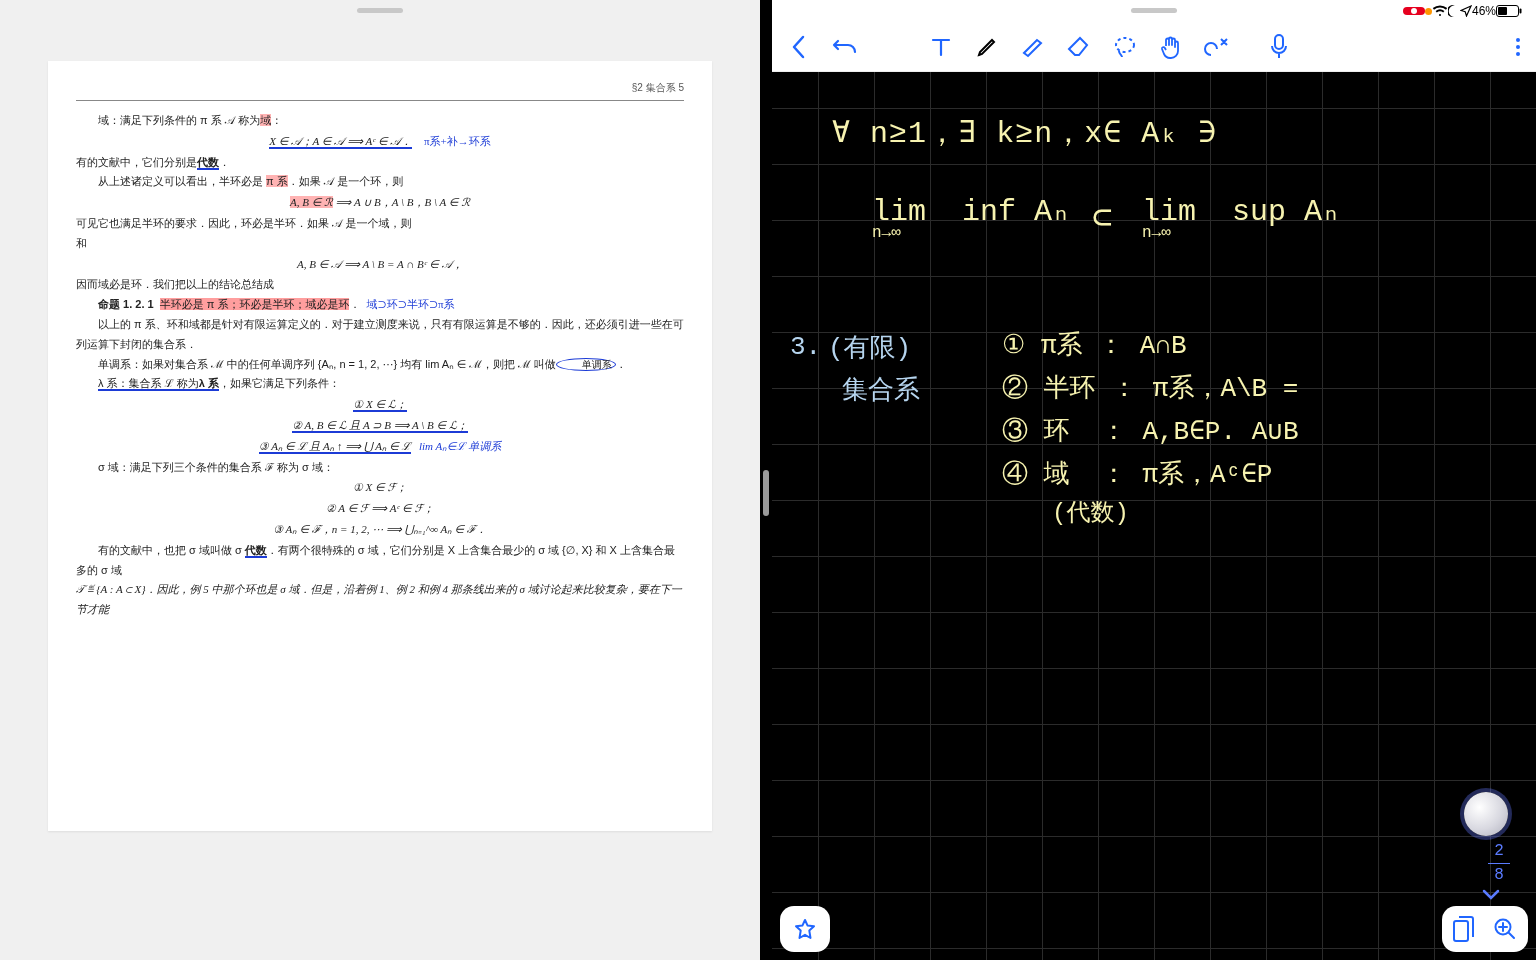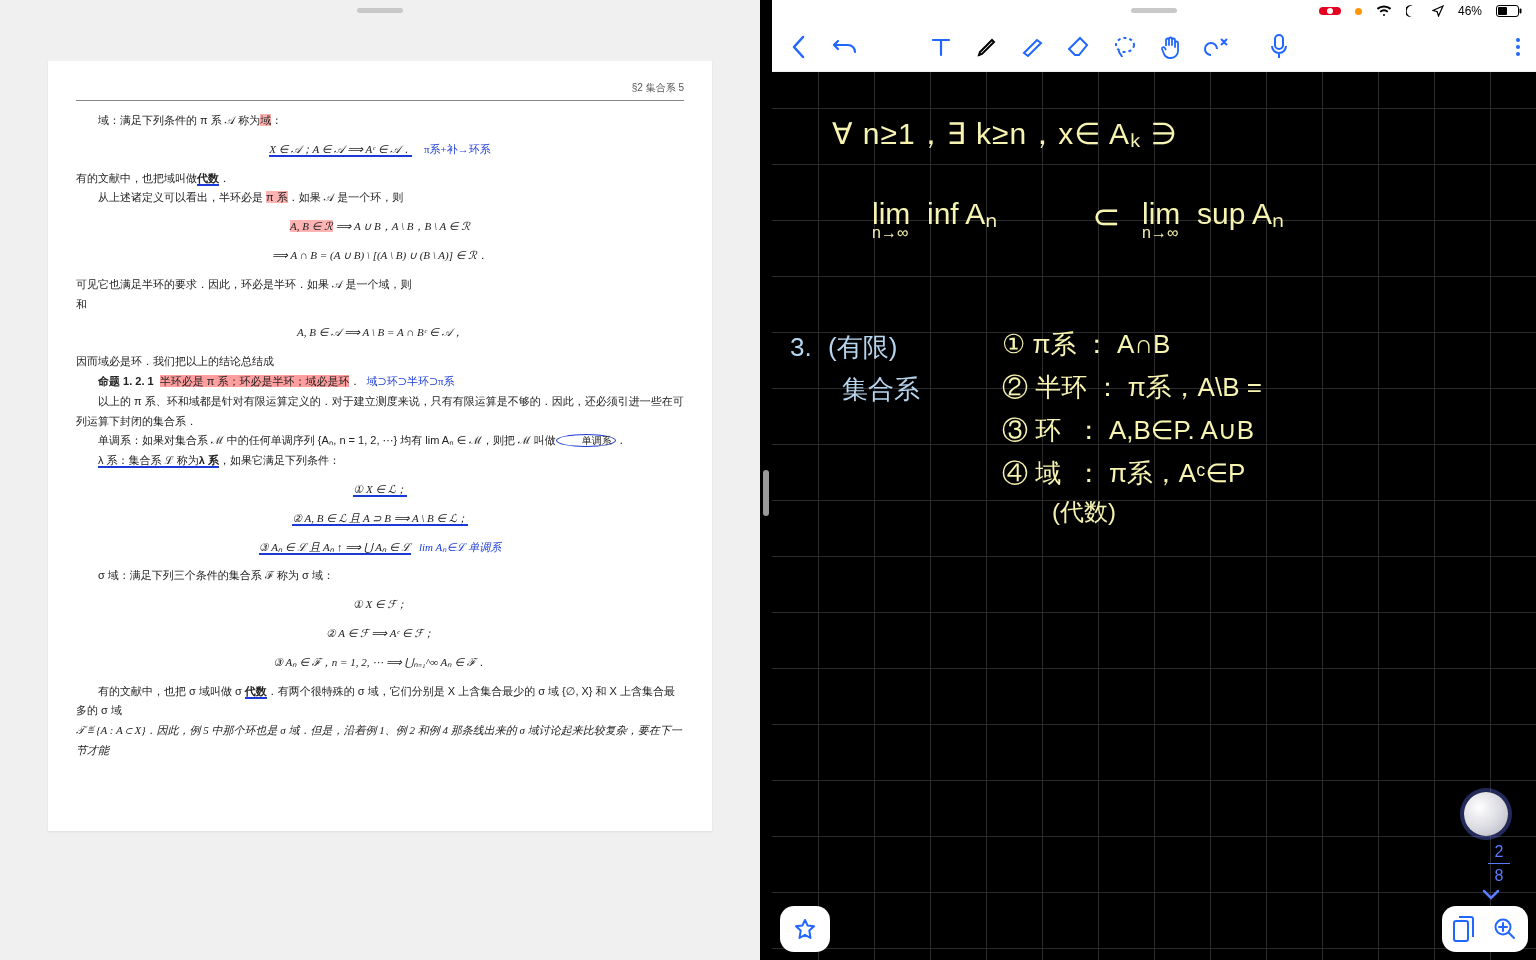--- a/index.html
+++ b/index.html
@@ -41,21 +41,21 @@
       overflow: hidden;
     }
     .page .header {
       text-align: right;
       font-size: 10px; color: #555;
       border-bottom: 1px solid #888;
       padding-bottom: 3px;
       margin-bottom: 10px;
     }
     .page p { text-indent: 2em; margin: 0; }
-    .page .center { text-align: center; text-indent: 0; margin: 9px 0; }
+    .page .center { text-align: center; text-indent: 0; margin: 1px 0; }
     .page .flush  { text-indent: 0; }
     .hl-red  { background: #ffb3b3; }
     .hl-red2 { background: #ff9e9e; }
     .ul-blue { border-bottom: 2px solid #1c3bd6; }
     .note-blue { color: #1c3bd6; font-family: cursive; font-size: 11px; }
     .circled { display:inline-block; border:1.5px solid #1c3bd6; border-radius:50%; padding:0 3px; line-height:1.1; font-size:10px; }
     .math { font-style: italic; font-family: "STIXGeneral", "Cambria Math", serif; }
     .em { font-weight: bold; }
 
     
@@ -77,21 +77,21 @@
       background: #fff;
       display: flex;
       flex-direction: column;
       position: relative;
     }
     .status-bar {
       height: 22px;
       display: flex;
       justify-content: flex-end;
       align-items: center;
-      gap: 14px;
+      gap: 0;
       padding-right: 14px;
       font-size: 12px;
       color: #000;
     }
     .status-bar .rec { background:#e6001f; color:#fff; border-radius:10px; padding:1px 8px; font-size:10px; display:flex; align-items:center; gap:4px; }
     .status-bar .rec::before{content:"";width:6px;height:6px;background:#fff;border-radius:50%;}
     .dot-orange{width:7px;height:7px;border-radius:50%;background:#ff9500;}
 
     .toolbar {
       height: 50px;
@@ -116,21 +116,21 @@
     .right-grabber{
       position:absolute; top:8px; left:50%; transform:translateX(-50%);
       width:46px;height:5px;border-radius:3px;background:#c8c8c8;
     }
 
     .canvas {
       flex: 1;
       background: #000;
       position: relative;
       color: #f7f3b0;
-      font-family: Liberation Sans, sans-serif;
+      font-family: Liberation Mono, monospace;
       overflow: hidden;
     }
     .canvas::before{
       content:"";position:absolute;inset:0;
       background-image:
         linear-gradient(#2b2b2b 1px, transparent 1px),
         linear-gradient(90deg,#2b2b2b 1px, transparent 1px);
       background-size: 56px 56px;
       background-position: -10px -20px;
     }
@@ -172,29 +172,28 @@
   <div class="page">
     <div class="header">§2  集合系   5</div>
 
     <p><span>域：满足下列条件的 π 系 𝒜 称为</span><span class="hl-red">域</span>：</p>
     <p class="center">
       <span class="math ul-blue">X ∈ 𝒜；A ∈ 𝒜 ⟹ Aᶜ ∈ 𝒜．</span>
       &nbsp;&nbsp;
       <span class="note-blue">π系+补→环系</span>
     </p>
     <p class="flush">
-      <span>有的文献中，也把域叫做</span><span class="ul-blue em">代数</span><span>．</span>
+      <span>有的文献中，它们分别是</span><span class="ul-blue em">代数</span><span>．</span>
     </p>
     <p>
       <span>从上述诸定义可以看出，半环必是 </span><span class="hl-red">π 系</span><span>．如果 𝒜 是一个环，则</span>
     </p>
     <p class="center math">
       <span class="hl-red">A, B ∈ ℛ</span><span> ⟹ A ∪ B，A \ B，B \ A ∈ ℛ</span>
     </p>
-    <p class="center math"><span>⟹ A ∩ B = (A ∪ B) \ [(A \ B) ∪ (B \ A)] ∈ ℛ．</span></p>
     <p class="flush"><span>可见它也满足半环的要求．因此，环必是半环．如果 𝒜 是一个域，则</span></p>
     <p class="flush"><span>和</span></p>
     <p class="center math"><span>A, B ∈ 𝒜 ⟹ A \ B = A ∩ Bᶜ ∈ 𝒜，</span></p>
     <p class="flush"><span>因而域必是环．我们把以上的结论总结成</span></p>
     <p>
       <span class="em">命题 1. 2. 1</span>&nbsp;
       <span class="hl-red2">半环必是 π 系；环必是半环；域必是环</span>．
       &nbsp;<span class="note-blue">域⊃环⊃半环⊃π系</span>
     </p>
     <p><span>以上的 π 系、环和域都是针对有限运算定义的．对于建立测度来说，只有有限运算是不够的．因此，还必须引进一些在可列运算下封闭的集合系．</span></p>

